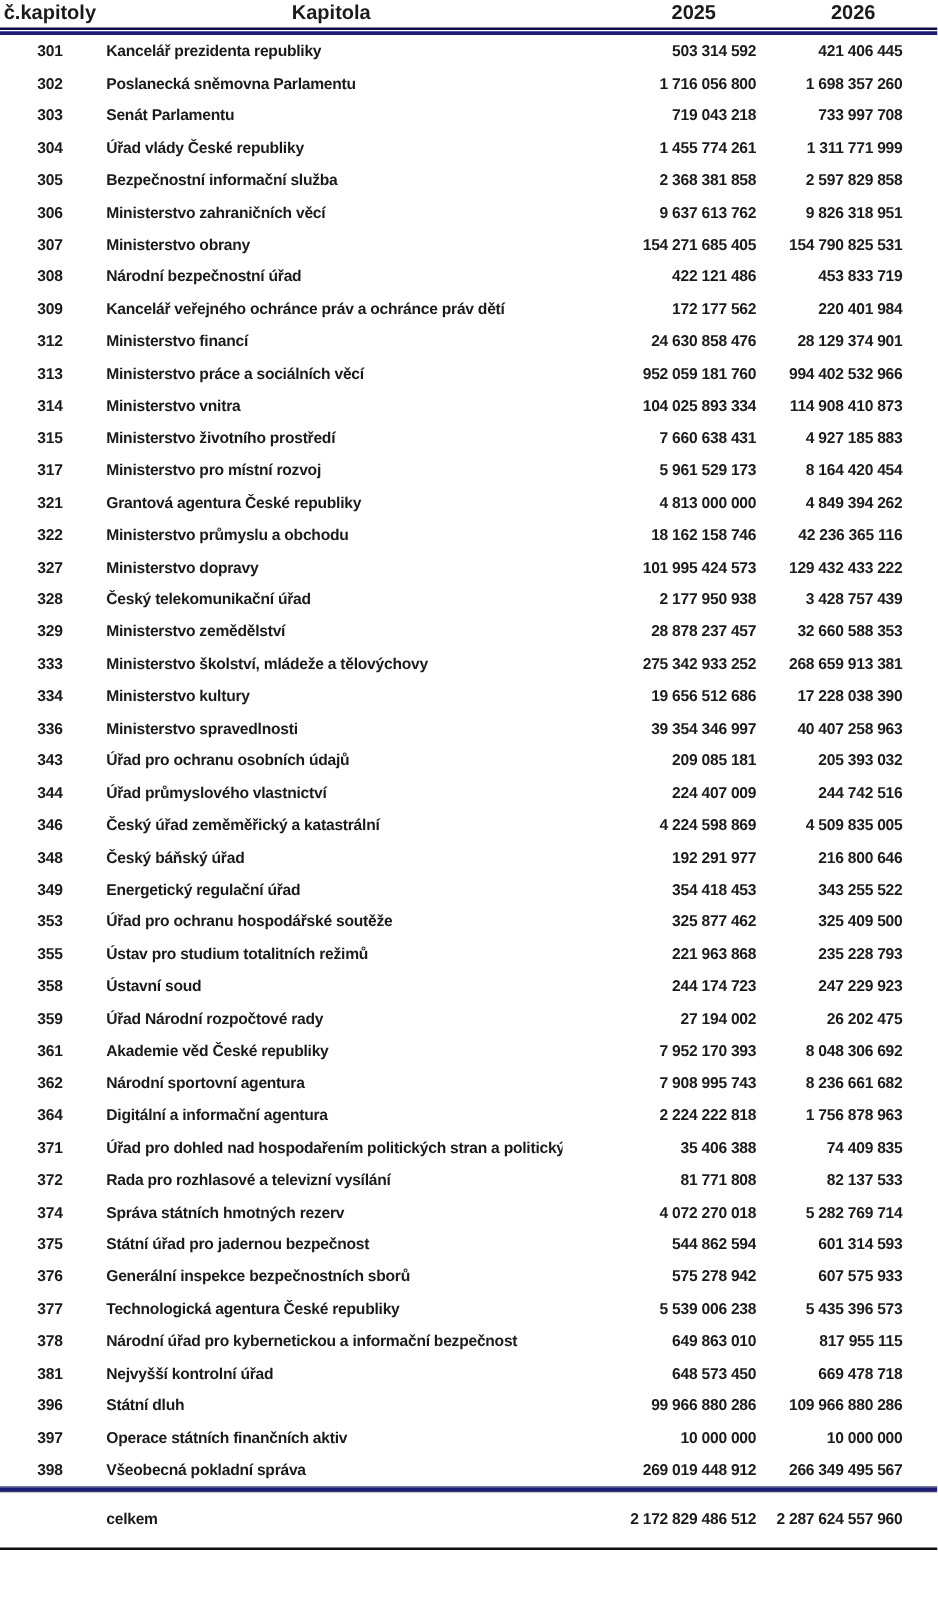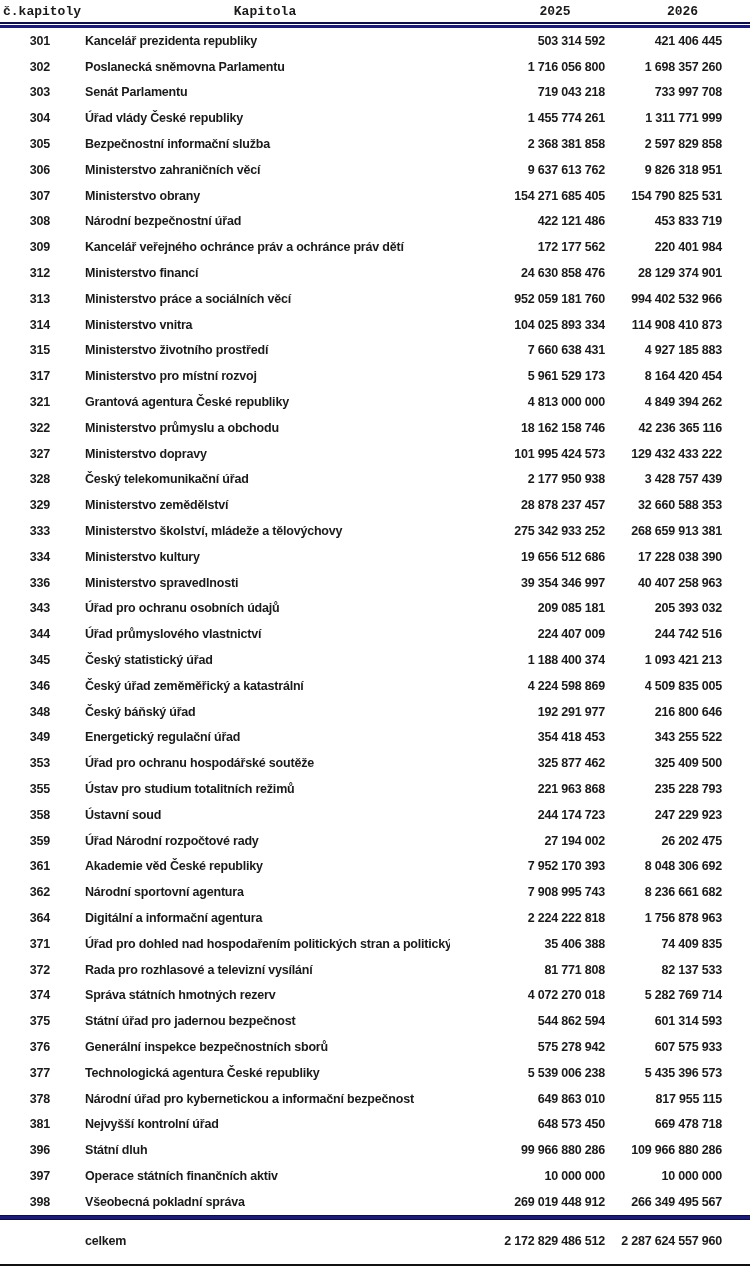--- a/index.html
+++ b/index.html
@@ -18,22 +18,22 @@
     width:750px;
     border-collapse:collapse;
     table-layout:fixed;
   }
   col.c1{width:80px;}
   col.c2{width:370px;}
   col.c3{width:155px;}
   col.c4{width:145px;}
 
   thead th{
-    font-family:Liberation Mono, monospace;
-    font-size:13px;
+    font-family:Liberation Sans, sans-serif;
+    font-size:16px;
     font-weight:bold;
     height:22px;
     padding:0;
     vertical-align:middle;
     white-space:nowrap;
   }
   th.h-num{text-align:left;padding-left:3px;}
   th.h-name{text-align:center;}
   th.h-2025{text-align:center;padding-left:55px;}
   th.h-2026{text-align:center;padding-left:10px;margin-top:48px;}
@@ -226,26 +226,20 @@
     <td class="c-val">209 085 181</td>
     <td class="c-val-last">205 393 032</td>
   </tr>
       <tr class="data-row">
     <td class="c-num">344</td>
     <td class="c-name">Úřad průmyslového vlastnictví</td>
     <td class="c-val">224 407 009</td>
     <td class="c-val-last">244 742 516</td>
   </tr>
       <tr class="data-row">
-    <td class="c-num">345</td>
-    <td class="c-name">Český statistický úřad</td>
-    <td class="c-val">1 188 400 374</td>
-    <td class="c-val-last">1 093 421 213</td>
-  </tr>
-      <tr class="data-row">
     <td class="c-num">346</td>
     <td class="c-name">Český úřad zeměměřický a katastrální</td>
     <td class="c-val">4 224 598 869</td>
     <td class="c-val-last">4 509 835 005</td>
   </tr>
       <tr class="data-row">
     <td class="c-num">348</td>
     <td class="c-name">Český báňský úřad</td>
     <td class="c-val">192 291 977</td>
     <td class="c-val-last">216 800 646</td>

